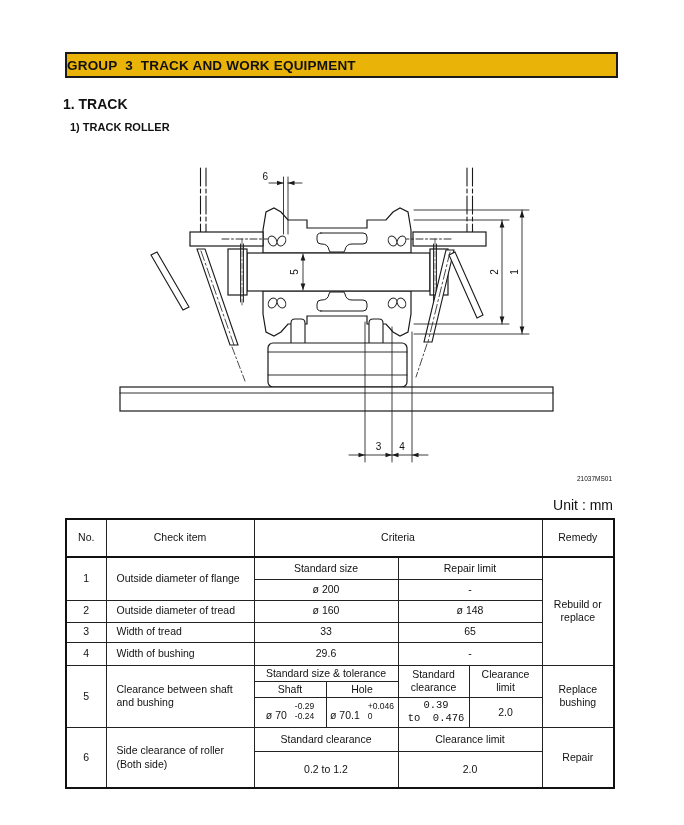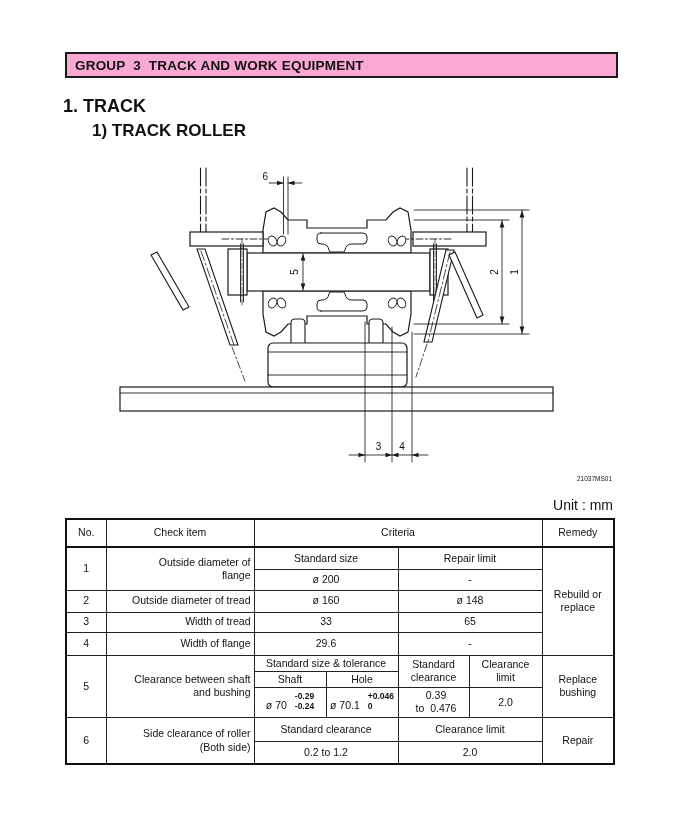--- a/index.html
+++ b/index.html
@@ -1,37 +1,37 @@
 <!DOCTYPE html>
 <html><head>
 <meta charset="utf-8">
 <style>
   html,body{margin:0;padding:0;background:#ffffff;}
   .page{position:relative;width:684px;height:825px;background:#fff;
         font-family:"Liberation Sans",sans-serif;color:#111;overflow:hidden;}
   .group-bar{position:absolute;left:65px;top:52px;width:553px;height:26px;
-        background:#f9a8d4;border:2px solid #1a1a1a;box-sizing:border-box;
-        display:flex;align-items:center;padding-left:8px;}
+        background:#eab308;border:2px solid #1a1a1a;box-sizing:border-box;
+        display:flex;align-items:center;}
   .group-bar .t{font-weight:bold;font-size:13.5px;letter-spacing:.2px;white-space:pre;}
-  .sec{position:absolute;left:63px;top:96px;font-weight:bold;font-size:18px;}
-  .subsec{position:absolute;left:92px;top:121px;font-weight:bold;font-size:17px;}
+  .sec{position:absolute;left:63px;top:96px;font-weight:bold;font-size:14px;}
+  .subsec{position:absolute;left:70px;top:121px;font-weight:bold;font-size:11px;}
   .fig{position:absolute;left:60px;top:148px;width:560px;height:348px;}
   .fig svg{display:block;font-family:inherit;}
   .fig svg text{fill:#111;}
   .unit{position:absolute;top:497px;right:71px;font-size:14px;}
   table.spec{position:absolute;left:65px;top:518px;width:548px;
         border-collapse:collapse;table-layout:fixed;font-size:10.5px;
         border:2px solid #111;}
   .spec td{border:1px solid #222;text-align:center;vertical-align:middle;
         padding:1px 3px;line-height:1.25;overflow:hidden;}
   .spec tr.head td{border-bottom:2.5px solid #111;}
-  .spec td.item{text-align:right;padding-left:24px;}
+  .spec td.item{text-align:left;padding-left:10px;}
   .tolwrap{display:inline-flex;align-items:flex-end;gap:8px;}
-  .tol{display:inline-flex;flex-direction:column;font-size:8.5px;line-height:1.15;text-align:left;font-weight:bold;}
-  .leftcell{text-align:center;padding-left:8px !important;white-space:pre;}
+  .tol{display:inline-flex;flex-direction:column;font-size:8.5px;line-height:1.15;text-align:left;}
+  .leftcell{text-align:center;padding-left:8px !important;white-space:pre;font-family:Liberation Mono, monospace;}
 </style>
 </head>
 <body>
 
 <div class="page">
 
   <div class="group-bar">
     <span class="t">GROUP  3  TRACK AND WORK EQUIPMENT</span>
   </div>
 
@@ -167,21 +167,21 @@
     <colgroup>
       <col style="width:40px">
         <col style="width:148px">
         <col style="width:72px">
       <col style="width:72px">
         <col style="width:71px">
         <col style="width:73px">
         <col style="width:72px">
     </colgroup>
     <tbody>
-      <tr class="head" style="height:28px">
+      <tr class="head" style="height:38px">
         <td>No.</td>
         <td>Check item</td>
         <td colspan="4">Criteria</td>
         <td>Remedy</td>
       </tr>
       <tr style="height:22px">
         <td rowspan="2">1</td>
         <td rowspan="2" class="item">Outside diameter of flange</td>
         <td colspan="2">Standard size</td>
         <td colspan="2">Repair limit</td>
@@ -198,21 +198,21 @@
         <td colspan="2">ø 148</td>
       </tr>
       <tr style="height:20px">
         <td>3</td>
         <td class="item">Width of tread</td>
         <td colspan="2">33</td>
         <td colspan="2">65</td>
       </tr>
       <tr style="height:23px">
         <td>4</td>
-        <td class="item">Width of flange</td>
+        <td class="item">Width of bushing</td>
         <td colspan="2">29.6</td>
         <td colspan="2">-</td>
       </tr>
       <tr style="height:16px">
         <td rowspan="3">5</td>
         <td rowspan="3" class="item">Clearance between shaft and bushing</td>
         <td colspan="2">Standard size &amp; tolerance</td>
         <td rowspan="2">Standard clearance</td>
         <td rowspan="2">Clearance limit</td>
         <td rowspan="3">Replace bushing</td>
@@ -246,20 +246,20 @@
       <tr style="height:24px">
         <td rowspan="2">6</td>
         <td rowspan="2" class="item">
           <div>Side clearance of roller</div>
           <div>(Both side)</div>
         </td>
         <td colspan="2">Standard clearance</td>
         <td colspan="2">Clearance limit</td>
         <td rowspan="2">Repair</td>
       </tr>
-      <tr style="height:23px">
+      <tr style="height:37px">
         <td colspan="2">0.2 to 1.2</td>
         <td colspan="2">2.0</td>
       </tr>
     </tbody>
   </table>
 
 </div>
 
 </body></html>

